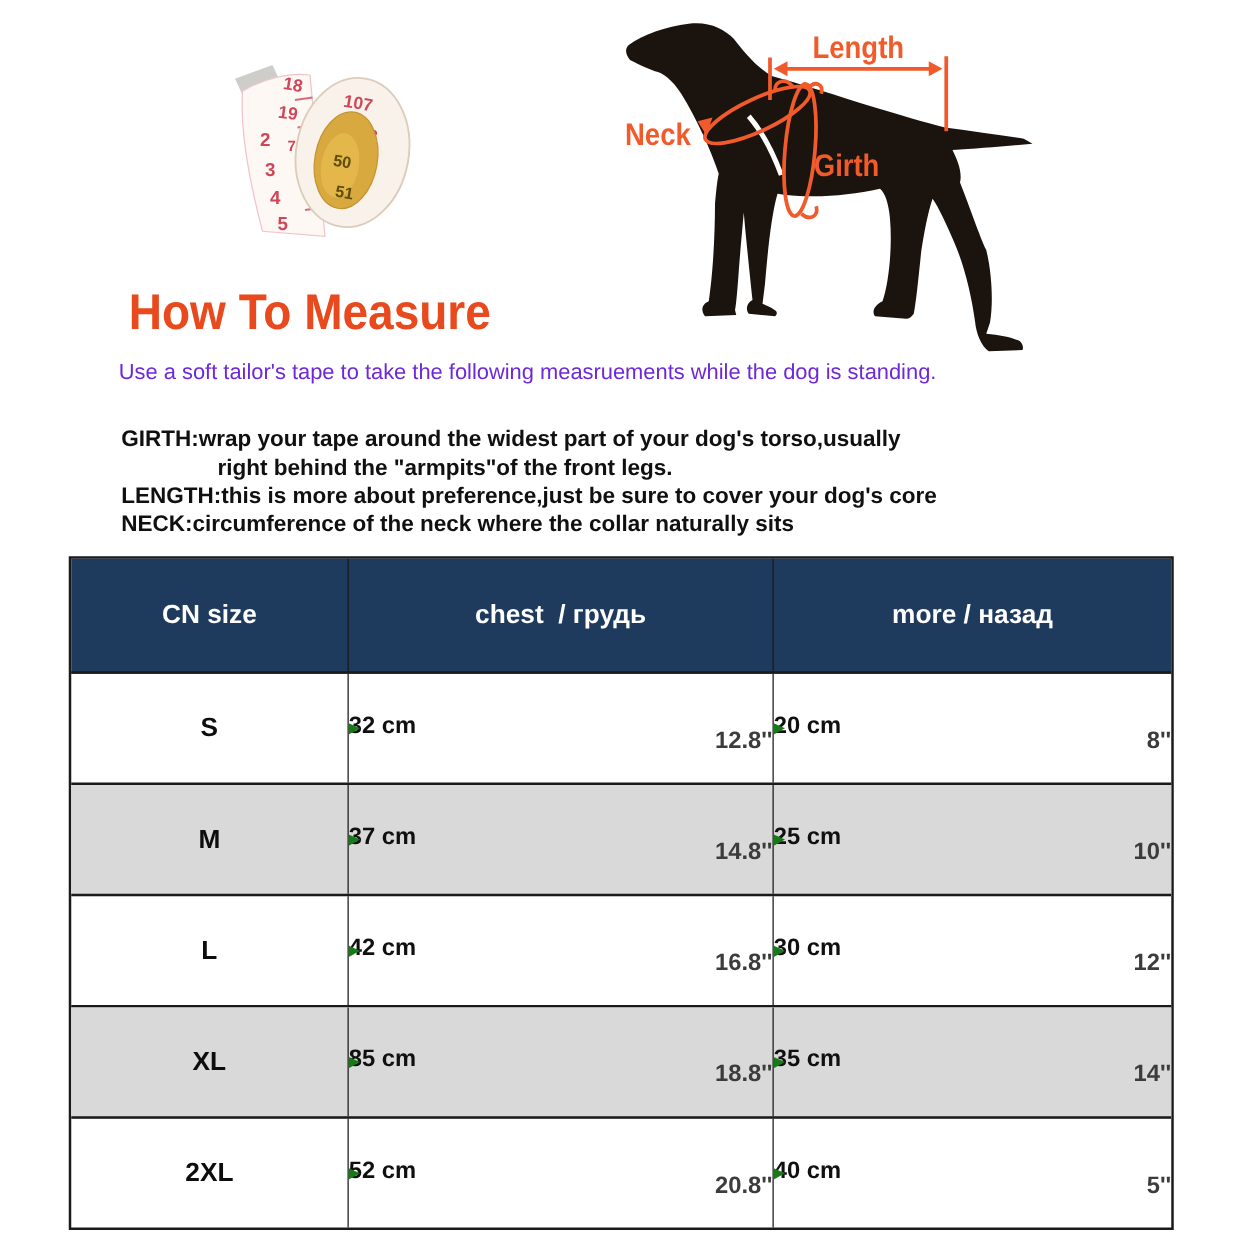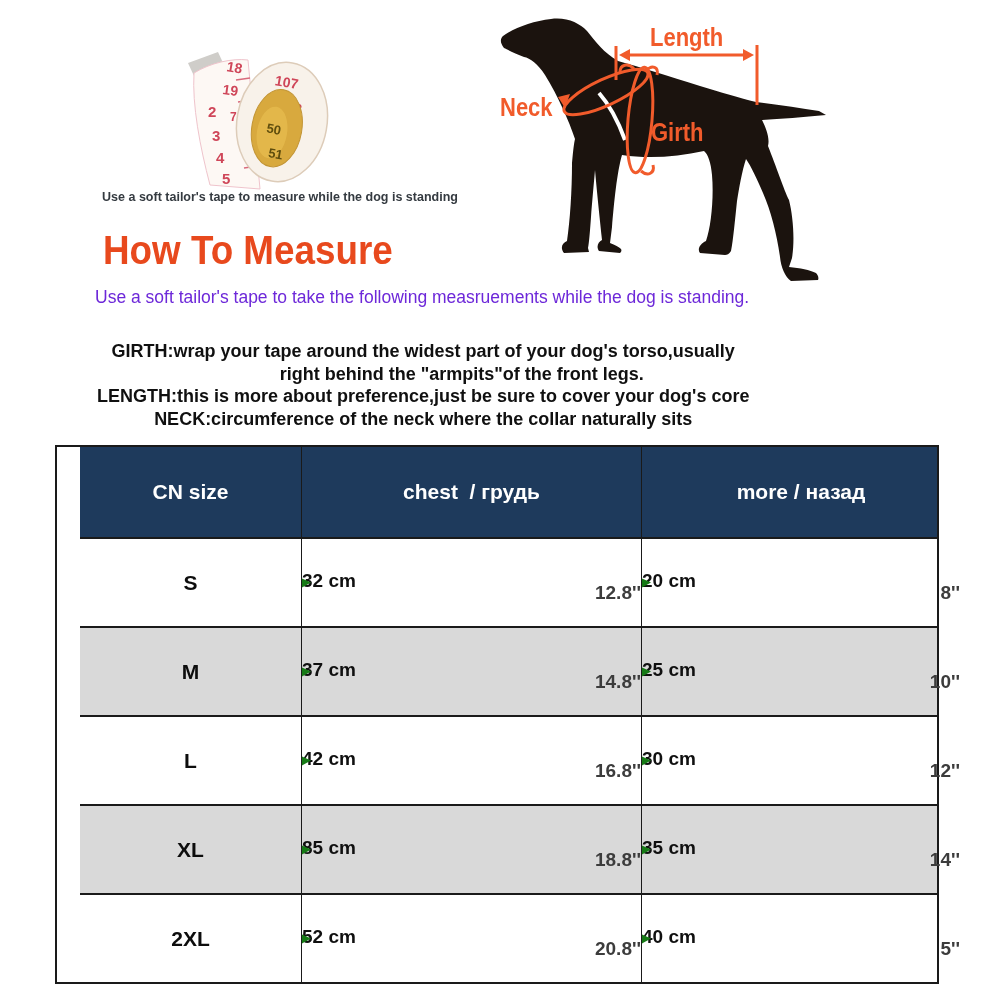--- a/index.html
+++ b/index.html
@@ -13,27 +13,27 @@
   .dog-svg{position:absolute;left:478px;top:0px;width:372px;height:300px;}
   .dog-label{font-family:"Liberation Sans", sans-serif;font-weight:bold;font-size:25px;fill:#F15B2B;}
 
   
   .heading{position:absolute;left:103px;top:229px;margin:0;font-size:40px;line-height:42px;
            font-weight:bold;color:#E8491D;transform:scaleX(0.92);transform-origin:left top;
            white-space:nowrap;}
   .intro{position:absolute;left:95px;top:287px;margin:0;font-size:17.5px;color:#6d28d9;
          white-space:nowrap;}
   .instructions{position:absolute;left:97px;top:340px;font-size:18px;font-weight:bold;
-                color:#101010;line-height:22.7px;text-align:center;}
+                color:#101010;line-height:22.7px;}
   .instr{white-space:nowrap;}
   .instr.indent{padding-left:77px;}
 
   
   .size-table{position:absolute;left:55px;top:445px;width:884px;border:2px solid #1a1a1a;
-              background:#fff;box-sizing:border-box;padding-left:23px;}
+              background:#fff;box-sizing:border-box;}
   .trow{display:grid;grid-template-columns:222px 340px 318px;height:87px;
         border-bottom:2px solid #1a1a1a;}
   .trow.head{height:90px;background:#1E3A5C;}
   .trow:last-child{border-bottom:none;}
   .trow.shade{background:#D9D9D9;}
   .cell{border-right:1px solid #1a1a1a;position:relative;box-sizing:border-box;}
   .cell:last-child{border-right:none;}
   .hcell{display:flex;align-items:center;justify-content:center;color:#ffffff;
          font-size:21px;font-weight:bold;white-space:pre;}
   .size-cell{display:flex;align-items:center;justify-content:center;
@@ -75,21 +75,20 @@
       <text x="86" y="40" font-size="14" font-weight="bold" fill="#cf4659">107</text>
       <text x="94" y="64" font-size="14" font-weight="bold" fill="#cf4659">108</text>
       <text x="106" y="90" font-size="13" font-weight="bold" fill="#cf4659">29</text>
       <ellipse cx="96" cy="82" rx="25" ry="39" fill="#d8a93e" stroke="#c29434"></ellipse>
       <ellipse cx="92" cy="87" rx="15" ry="26" fill="#e7bc4f" opacity="0.75"></ellipse>
       <text x="86" y="88" font-size="13" font-weight="bold" fill="#5f4d0d">50</text>
       <text x="92" y="112" font-size="13" font-weight="bold" fill="#5f4d0d">51</text>
     </g>
   </svg>
 
-  <div class="tape-caption">Use a soft tailor's tape to measure while the dog is standing</div>
 
   <svg class="dog-svg" viewBox="478 0 372 300">
     <path fill="#1b130e" d="
       M 503 36
       C 514 28 533 21 551 19
       C 567 17 579 23 587 31
       C 595 41 604 53 618 61
       C 640 67 668 76 700 86
       C 720 92 740 98 756 102
       C 778 105 800 108 819 111

